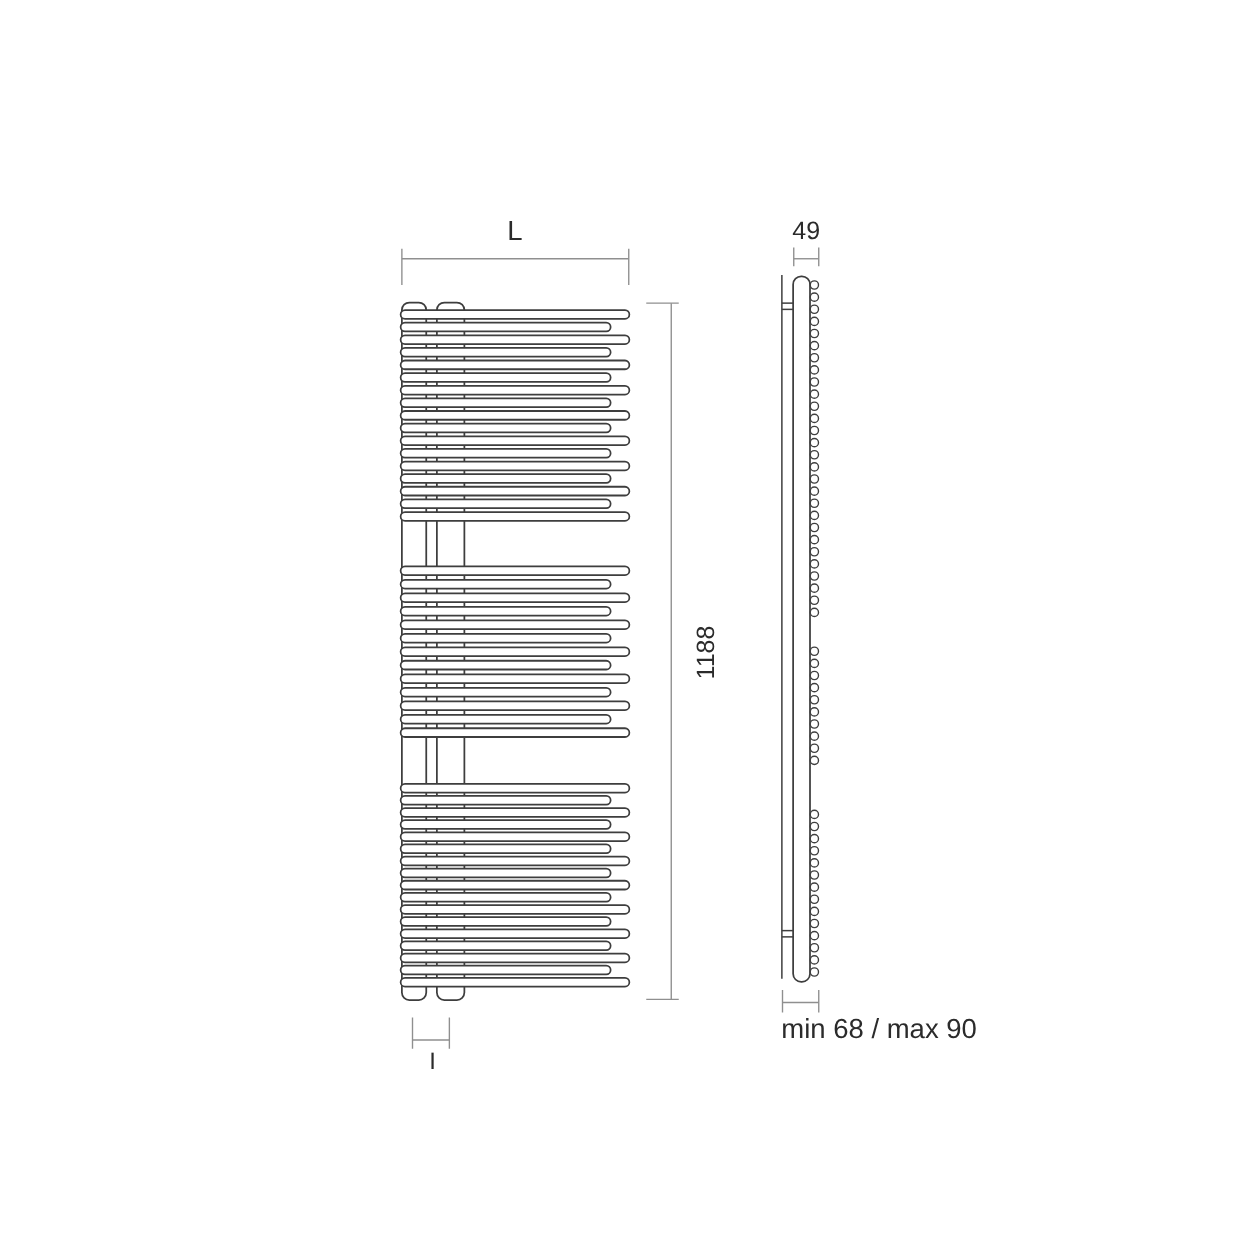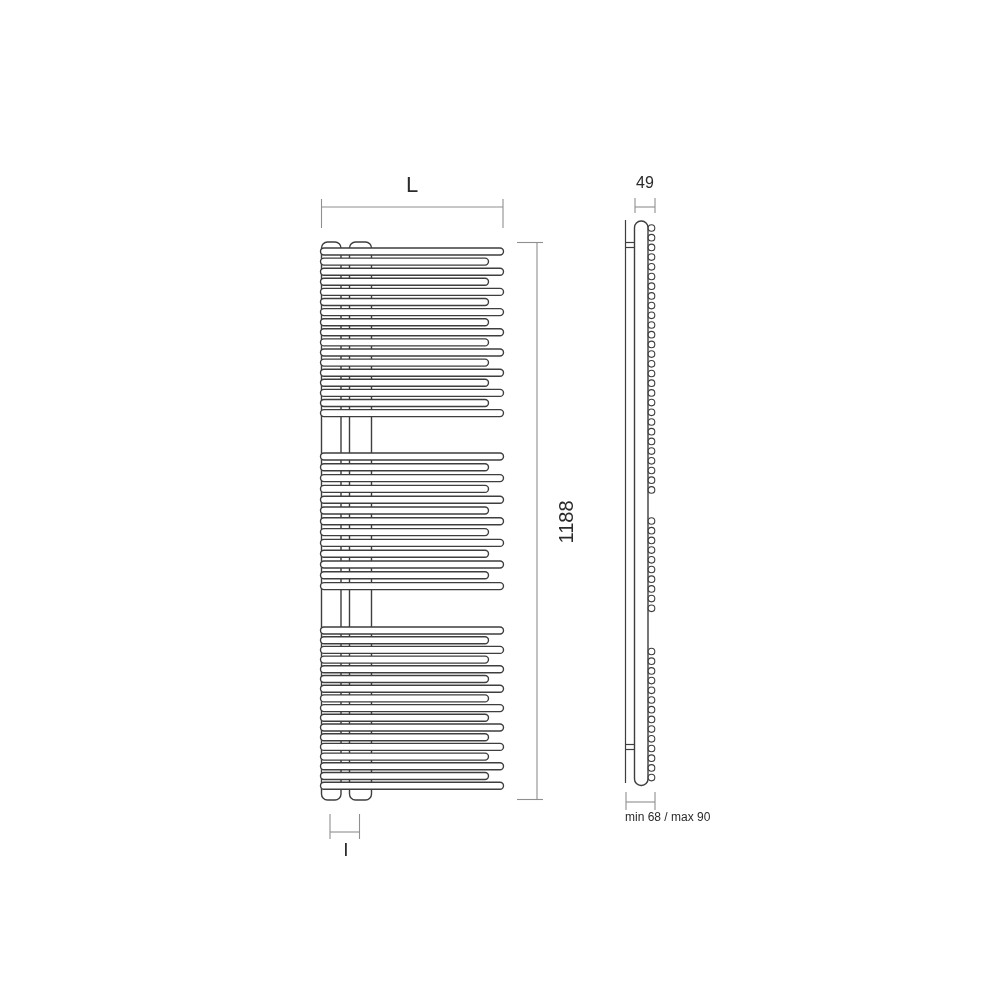--- a/index.html
+++ b/index.html
@@ -18,24 +18,24 @@
     overflow: hidden;
   }
   svg { position: absolute; top: 0; left: 0; }
   .dim-label {
     position: absolute;
     color: #2b2b2b;
     white-space: nowrap;
     user-select: none;
   }
   .lbl-width   { font-size: 22px; transform: translateX(-50%); }
-  .lbl-depth   { font-size: 16px; transform: translateX(-50%); }
+  .lbl-depth   { font-size: 20px; transform: translateX(-50%); }
   .lbl-height  { font-size: 20px; transform: translate(-50%,-50%) rotate(-90deg); }
   .lbl-spacing { font-size: 19px; transform: translateX(-50%); }
-  .lbl-wall    { font-size: 12px; }
+  .lbl-wall    { font-size: 22px; }
 </style>
 </head>
 <body>
 
 <div class="canvas">
   <svg id="drawing" width="1000" height="1000" viewBox="0 0 1000 1000">
       <g>
         <rect x="321.5" y="242" width="19.5" height="558" rx="6" ry="6" fill="#ffffff" stroke="#3e3e3e" stroke-width="1.4"></rect>
         <rect x="349.5" y="242" width="22" height="558" rx="6" ry="6" fill="#ffffff" stroke="#3e3e3e" stroke-width="1.4"></rect>
         <g>

